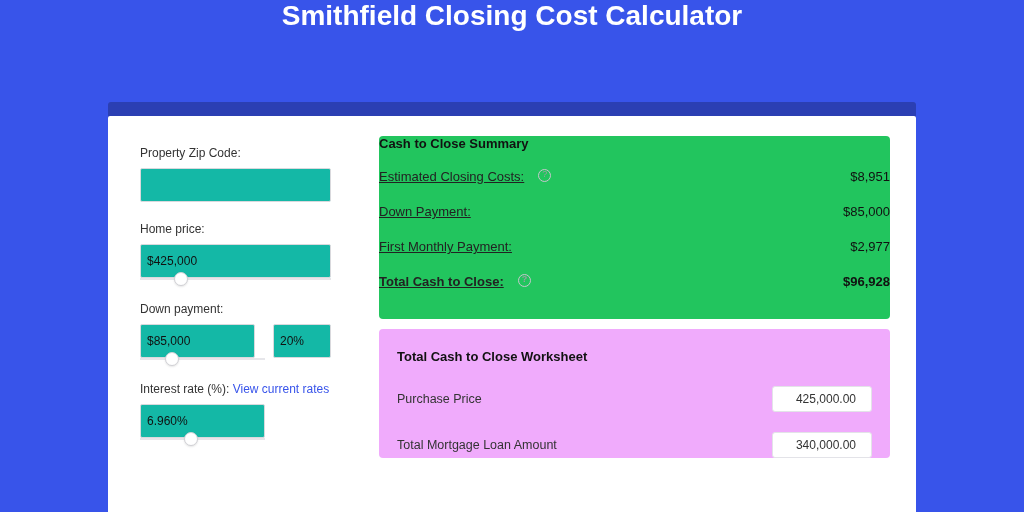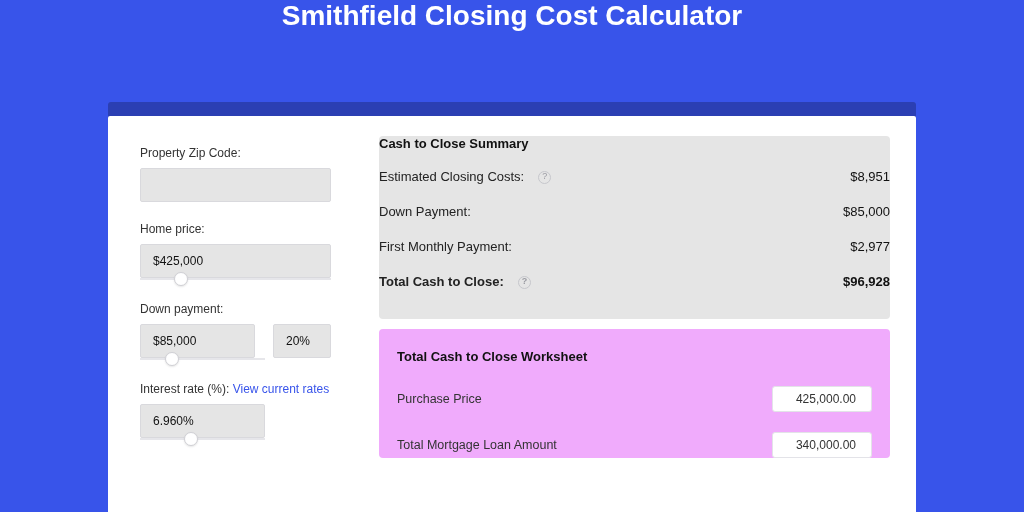--- a/index.html
+++ b/index.html
@@ -65,24 +65,24 @@
 }
 .side-label .link {
   color: #3854ea;
   font-size: 12px;
 }
 .side-input {
   width: 100%;
   height: 34px;
   border: 1px solid #d9d9dd;
   border-radius: 2px;
-  padding: 0 12px;
+  padding: 0 6px;
   font-size: 12px;
   color: #111;
-  background: #e5e5e5;
+  background: #14b8a6;
 }
 .side-row {
   display: flex;
   gap: 18px;
   align-items: flex-start;
 }
 .side-row .side-input:first-child { flex: 1; }
 .side-row .side-input.small { width: 58px; flex: none; }
 .slider {
   width: 100%;
@@ -103,21 +103,21 @@
 }
 .field { margin-bottom: 20px; }
 .field.with-slider { margin-bottom: 22px; }
 
 .main {
   flex: 1;
   padding: 20px 26px 0 26px;
   overflow: hidden;
 }
 .panel {
-  background: #e5e5e5;
+  background: #22c55e;
   border-radius: 4px;
 }
 .summary-panel {
   padding-bottom: 10px;
 }
 .panel-title {
   font-size: 13px;
   font-weight: 700;
   color: #111;
   margin-bottom: 18px;
@@ -125,22 +125,23 @@
 .row {
   display: flex;
   justify-content: space-between;
   align-items: center;
   font-size: 13px;
   color: #222;
   margin-bottom: 20px;
 }
 .row .label {
   display: flex;
-  align-items: flex-end;
+  align-items: flex-start;
   gap: 14px;
+  text-decoration: underline;
 }
 .row.total .label, .row.total .value { font-weight: 700; }
 .value { font-size: 13px; color: #111; }
 
 .help-icon {
   display: inline-block;
   width: 13px;
   height: 13px;
   border: 1px solid #c6c7cc;
   border-radius: 50%;

